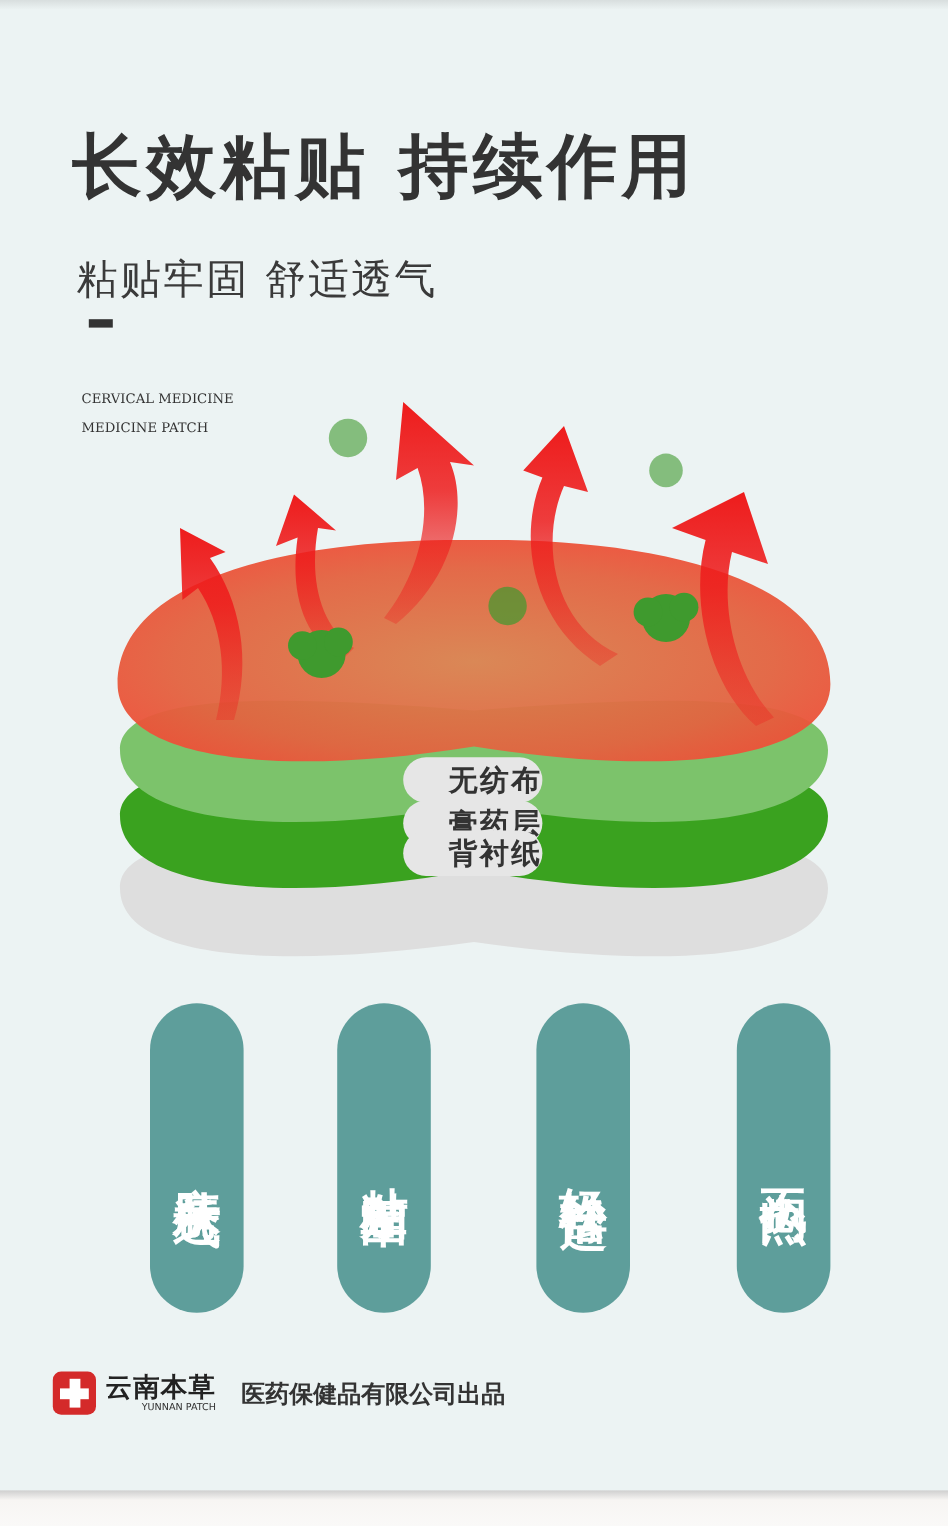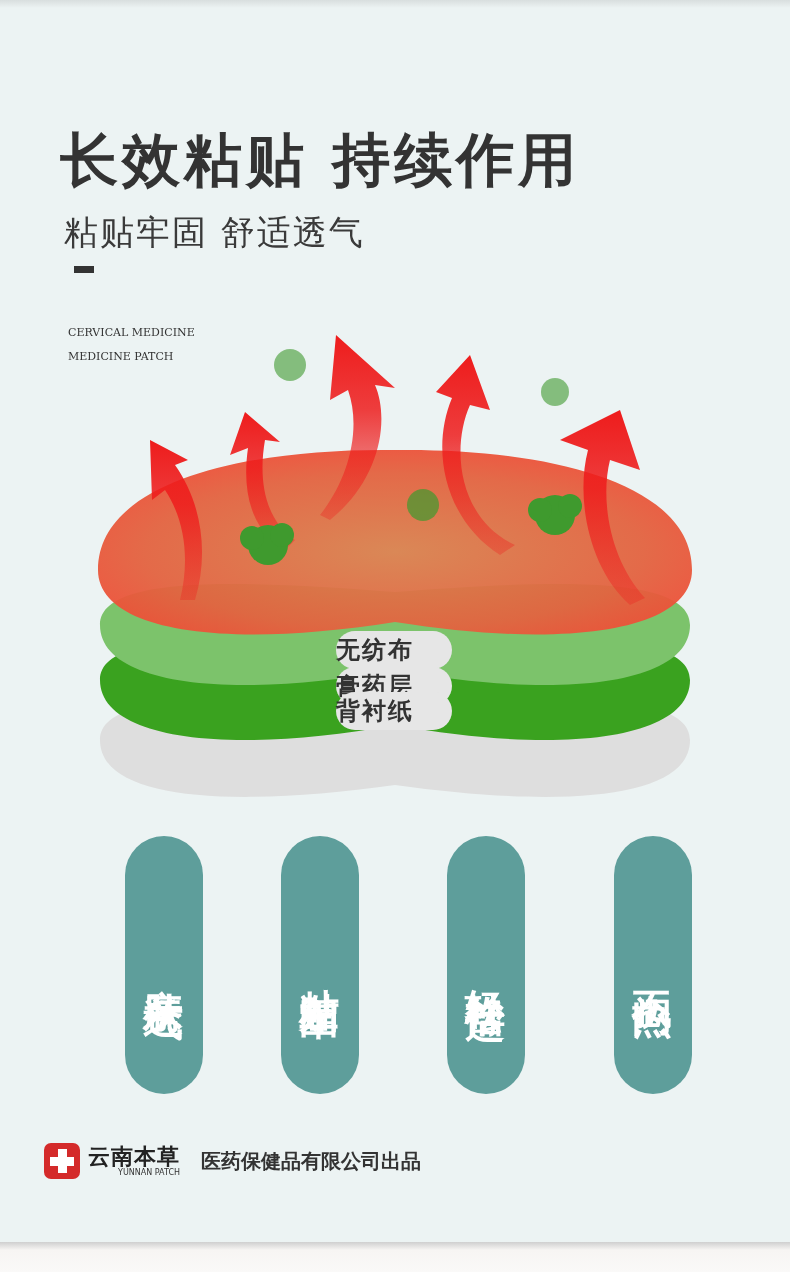--- a/index.html
+++ b/index.html
@@ -4,29 +4,29 @@
 <style>
   html, body { margin:0; padding:0; }
   body {
     width:790px; height:1272px; position:relative; overflow:hidden;
     background:#ecf3f3;
     font-family:"DejaVu Sans", sans-serif;
   }
   .top-shadow { position:absolute; left:0; top:0; width:790px; height:8px;
     background:linear-gradient(#d8dede, rgba(236,243,243,0)); }
   .title { position:absolute; left:60px; top:100px; font-size:58px; font-weight:bold;
-    color:#333333; letter-spacing:4px; white-space:nowrap;margin-top:22px; }
+    color:#333333; letter-spacing:4px; white-space:nowrap; }
   .subtitle { position:absolute; left:64px; top:210px; font-size:34px; color:#3a3a3a;
     letter-spacing:2px; white-space:nowrap; }
   .dash { position:absolute; left:74px; top:266px; width:20px; height:7px; background:#333; }
   .eng { position:absolute; left:68px; top:321px; font-family:"DejaVu Serif", serif;
     font-size:11px; color:#333; line-height:24px; }
   .diagram { position:absolute; left:90px; top:330px; width:610px; height:480px; }
   .label-pill { position:absolute; left:336px; width:116px; height:38px; border-radius:19px;
-    background:#e6e6e6; color:#333; font-size:24px; font-weight:bold; text-align:left;
+    background:#e6e6e6; color:#333; font-size:24px; font-weight:bold; text-align:right;
     line-height:38px; letter-spacing:2px; }
   .feature { position:absolute; top:836px; width:78px; height:258px; border-radius:39px;
     background:#5e9e9b; color:#fff; font-size:40px; font-weight:bold;
     display:flex; align-items:center; justify-content:center; }
   .feature span { writing-mode:vertical-rl; text-orientation:upright; letter-spacing:4px; }
   .footer { position:absolute; left:44px; top:1143px; display:flex; align-items:center; }
   .logo-box { width:36px; height:36px; background:#d42a2a; border-radius:7px; position:relative; }
   .logo-box .c1 { position:absolute; left:14px; top:6px; width:9px; height:24px; background:#fff; }
   .logo-box .c2 { position:absolute; left:6px; top:14px; width:24px; height:9px; background:#fff; }
   .brand { margin-left:8px; display:flex; flex-direction:column; align-items:flex-end; }

